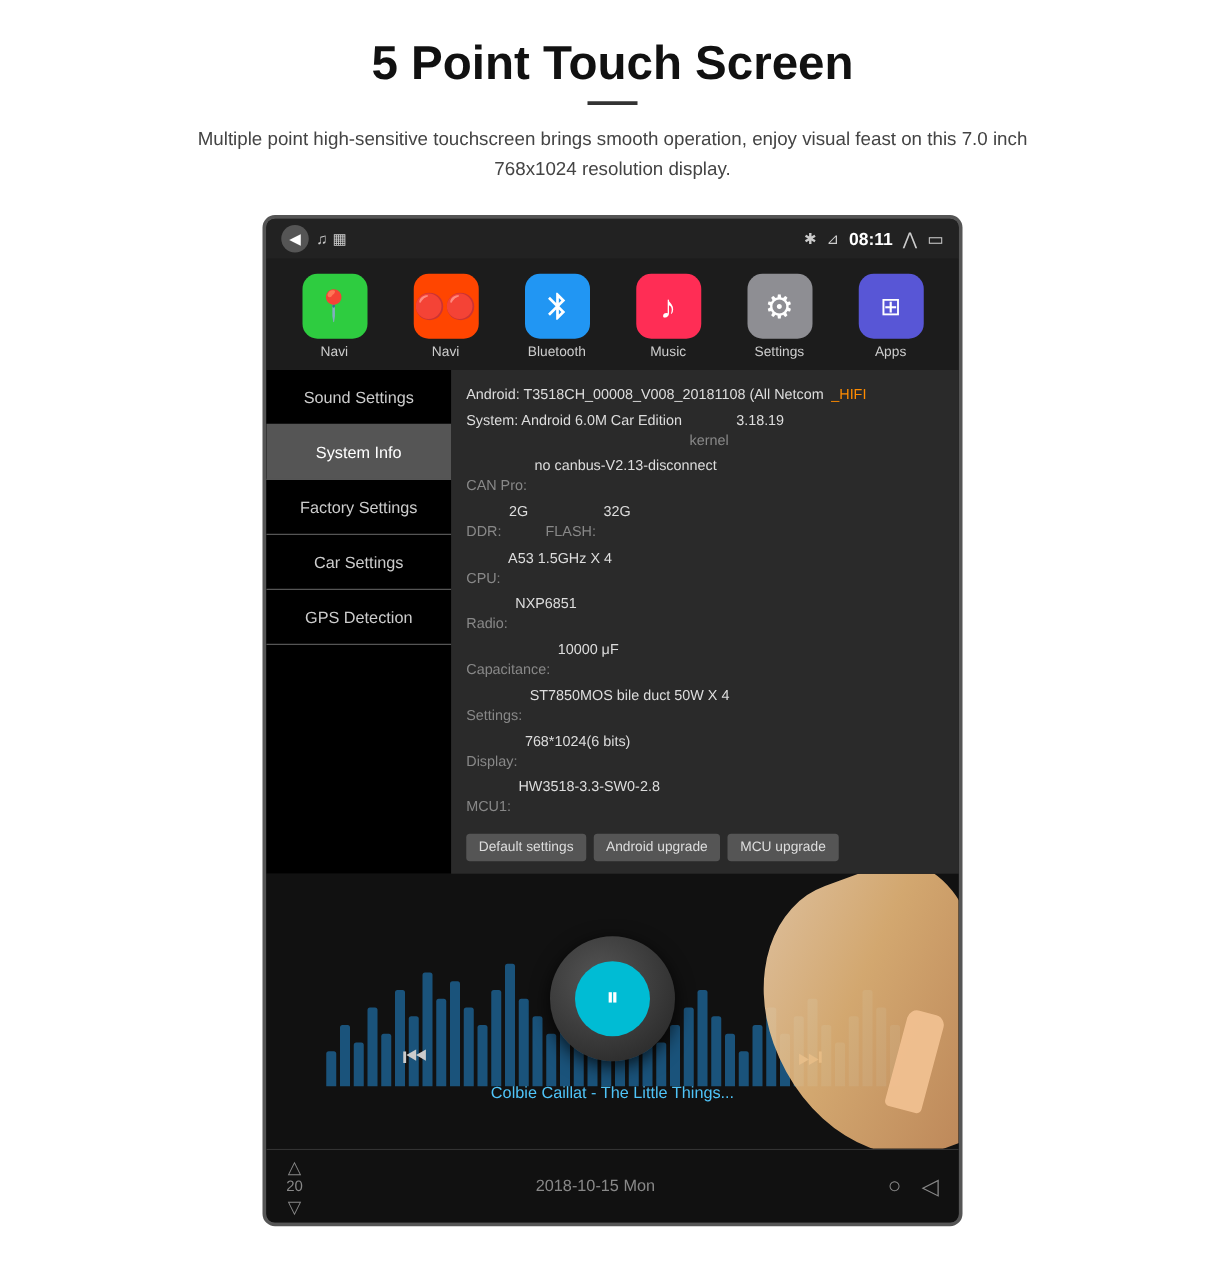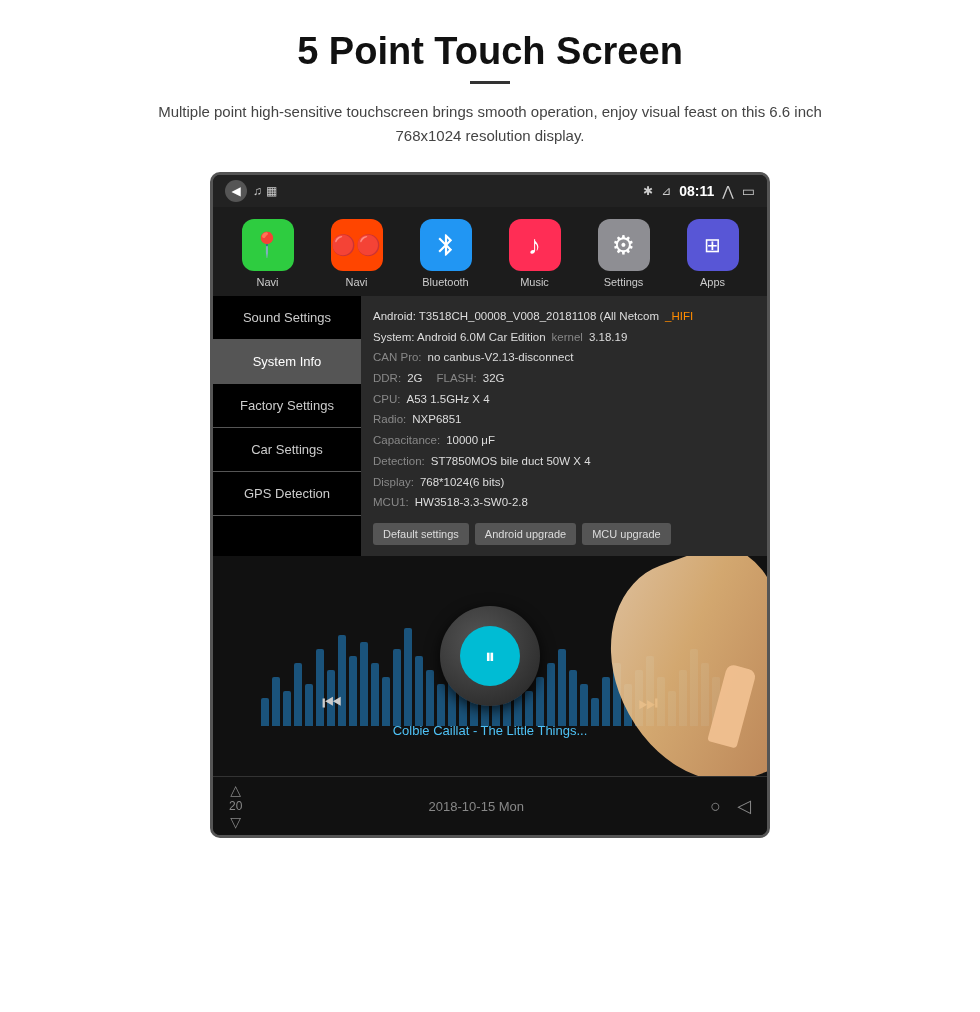--- a/index.html
+++ b/index.html
@@ -170,20 +170,21 @@
       font-size: 11.5px;
       line-height: 1.8;
     }
     .info-row {
       display: flex;
       gap: 6px;
       flex-wrap: wrap;
     }
     .info-label {
       color: #888;
+      margin-top: 16px;
     }
     .info-value {
       color: #ddd;
     }
     .info-highlight {
       color: #ff8c00;
     }
     .info-buttons {
       display: flex;
       gap: 6px;
@@ -320,21 +321,21 @@
     .bottom-icon {
       color: #888;
       font-size: 18px;
     }
   </style>
 </head>
 <body>
 
 <h1 class="page-title">5 Point Touch Screen</h1>
 <div class="title-divider"></div>
-<p class="page-subtitle">Multiple point high-sensitive touchscreen brings smooth operation, enjoy visual feast on this 6.6 inch 768x1024 resolution display.</p>
+<p class="page-subtitle">Multiple point high-sensitive touchscreen brings smooth operation, enjoy visual feast on this 7.0 inch 768x1024 resolution display.</p>
 
 <div class="device-frame">
 
   <div class="status-bar">
     <div class="status-bar-left">
       <div class="back-btn">◀</div>
       <div class="status-icons">
         <span class="status-icon">♫</span>
         <span class="status-icon">▦</span>
       </div>
@@ -425,21 +426,21 @@
       </div>
       <div class="info-row">
         <span class="info-label">Radio:</span>
         <span class="info-value">NXP6851</span>
       </div>
       <div class="info-row">
         <span class="info-label">Capacitance:</span>
         <span class="info-value">10000 μF</span>
       </div>
       <div class="info-row">
-        <span class="info-label">Detection:</span>
+        <span class="info-label">Settings:</span>
         <span class="info-value">ST7850MOS bile duct 50W X 4</span>
       </div>
       <div class="info-row">
         <span class="info-label">Display:</span>
         <span class="info-value">768*1024(6 bits)</span>
       </div>
       <div class="info-row">
         <span class="info-label">MCU1:</span>
         <span class="info-value">HW3518-3.3-SW0-2.8</span>
       </div>

